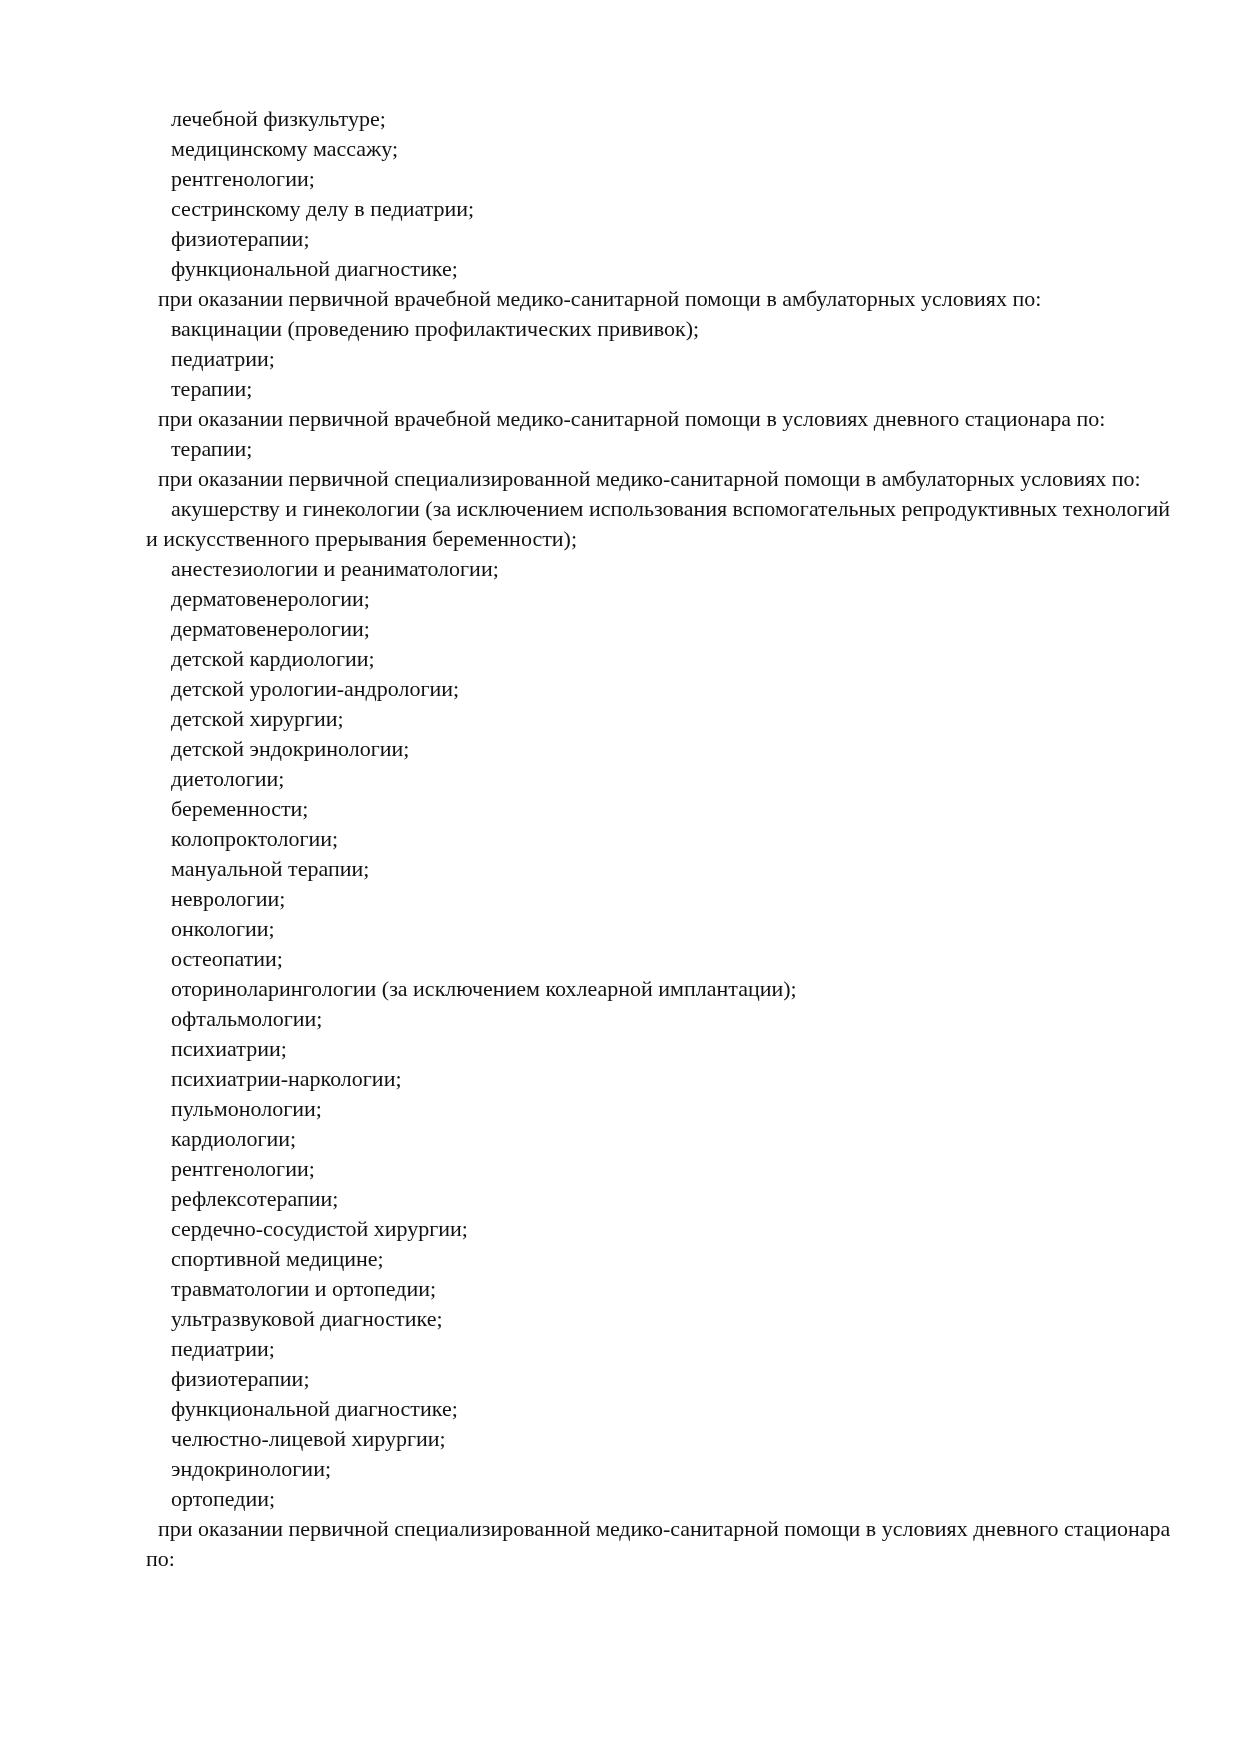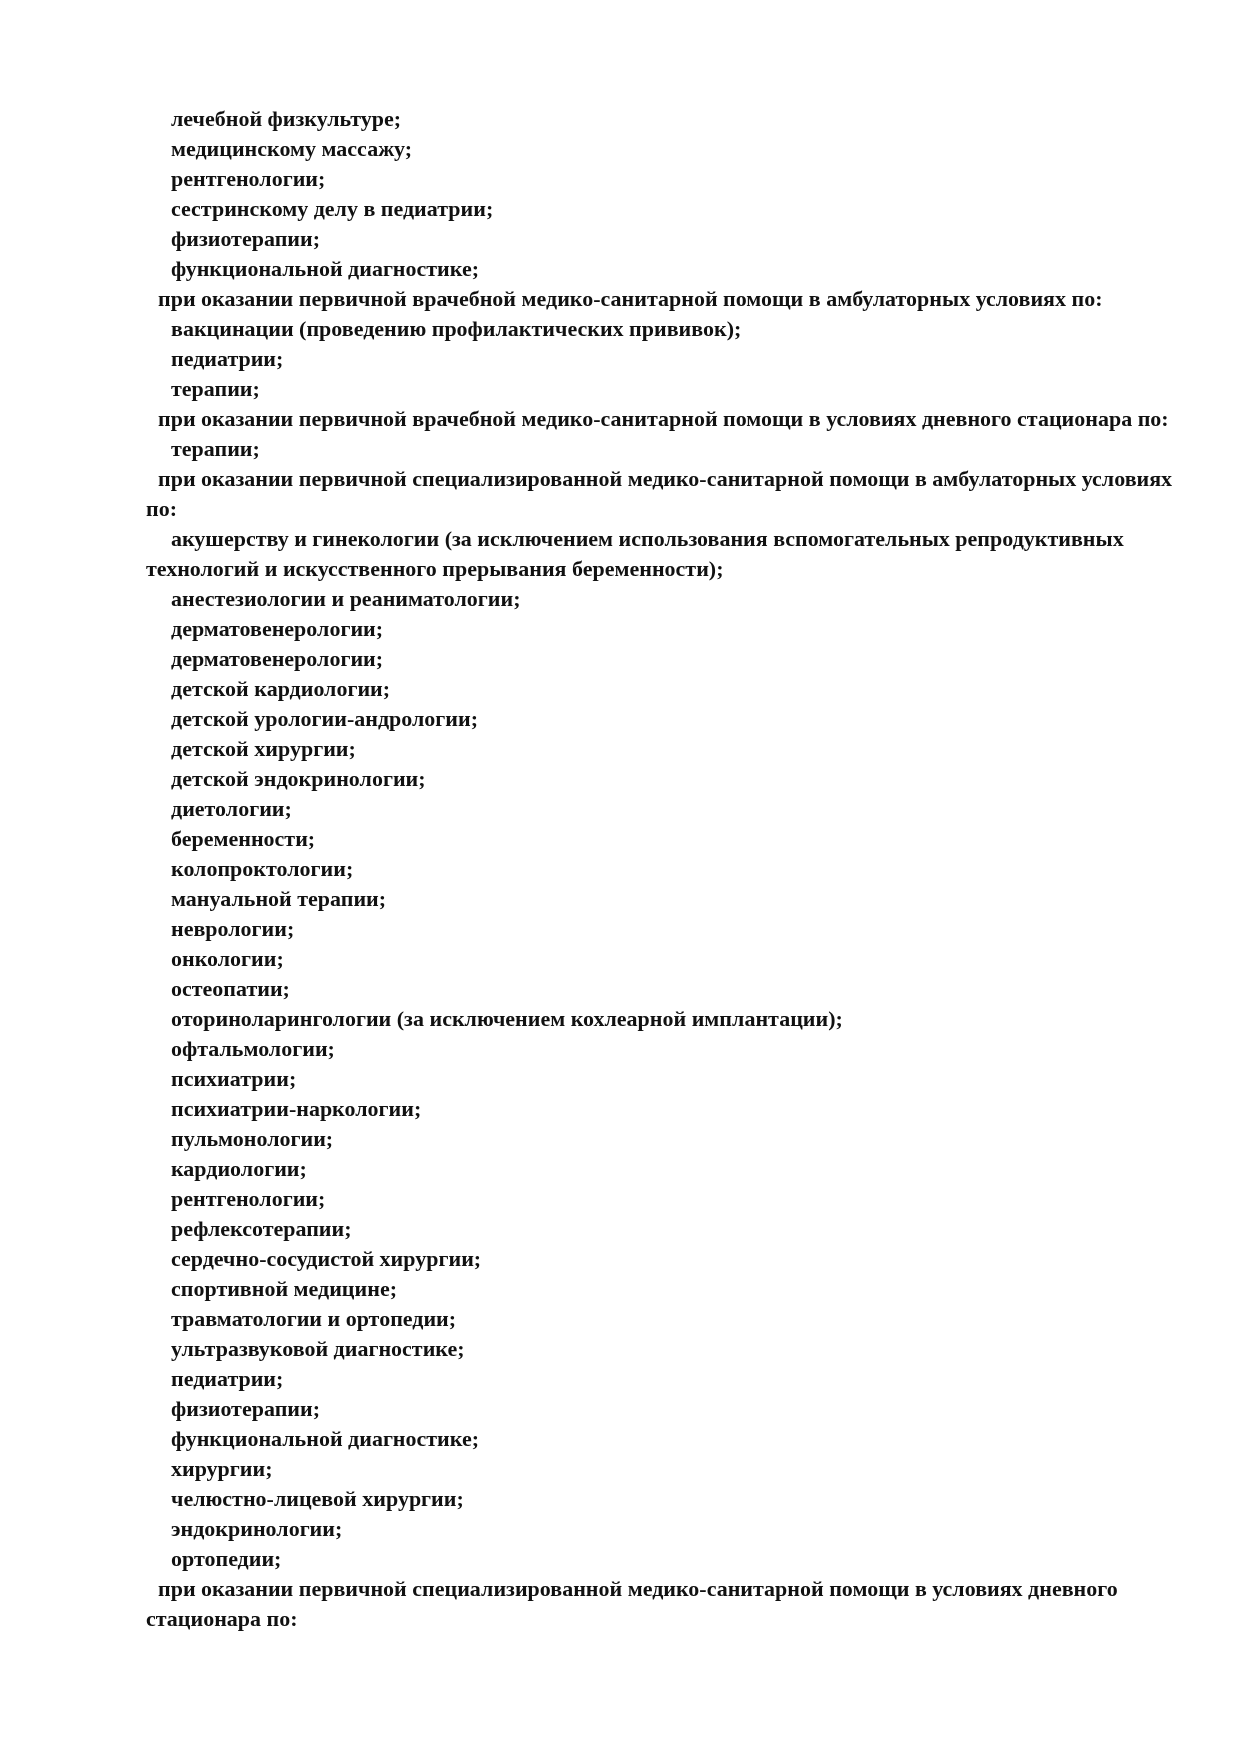--- a/index.html
+++ b/index.html
@@ -22,25 +22,23 @@
       width: 1030px;
     }
     .line {
       font-size: 22px;
       line-height: 30px;
       white-space: pre-wrap;
       margin: 0;
     }
     .item {
       text-indent: 25px;
-      font-weight: bold;
     }
     .heading {
       text-indent: 12px;
-      font-weight: bold;
     }
   </style>
 </head>
 <body>
 
 <div class="page" id="page">
     <p class="line item">лечебной физкультуре;</p>
     <p class="line item">медицинскому массажу;</p>
     <p class="line item">рентгенологии;</p>
     <p class="line item">сестринскому делу в педиатрии;</p>
@@ -76,18 +74,17 @@
     <p class="line item">кардиологии;</p>
     <p class="line item">рентгенологии;</p>
     <p class="line item">рефлексотерапии;</p>
     <p class="line item">сердечно-сосудистой хирургии;</p>
     <p class="line item">спортивной медицине;</p>
     <p class="line item">травматологии и ортопедии;</p>
     <p class="line item">ультразвуковой диагностике;</p>
     <p class="line item">педиатрии;</p>
     <p class="line item">физиотерапии;</p>
     <p class="line item">функциональной диагностике;</p>
-    <p class="line item">хирургии;</p>
     <p class="line item">челюстно-лицевой хирургии;</p>
     <p class="line item">эндокринологии;</p>
     <p class="line item">ортопедии;</p>
     <p class="line heading">при оказании первичной специализированной медико-санитарной помощи в условиях дневного стационара по:</p>
   </div>
 
 </body></html>

